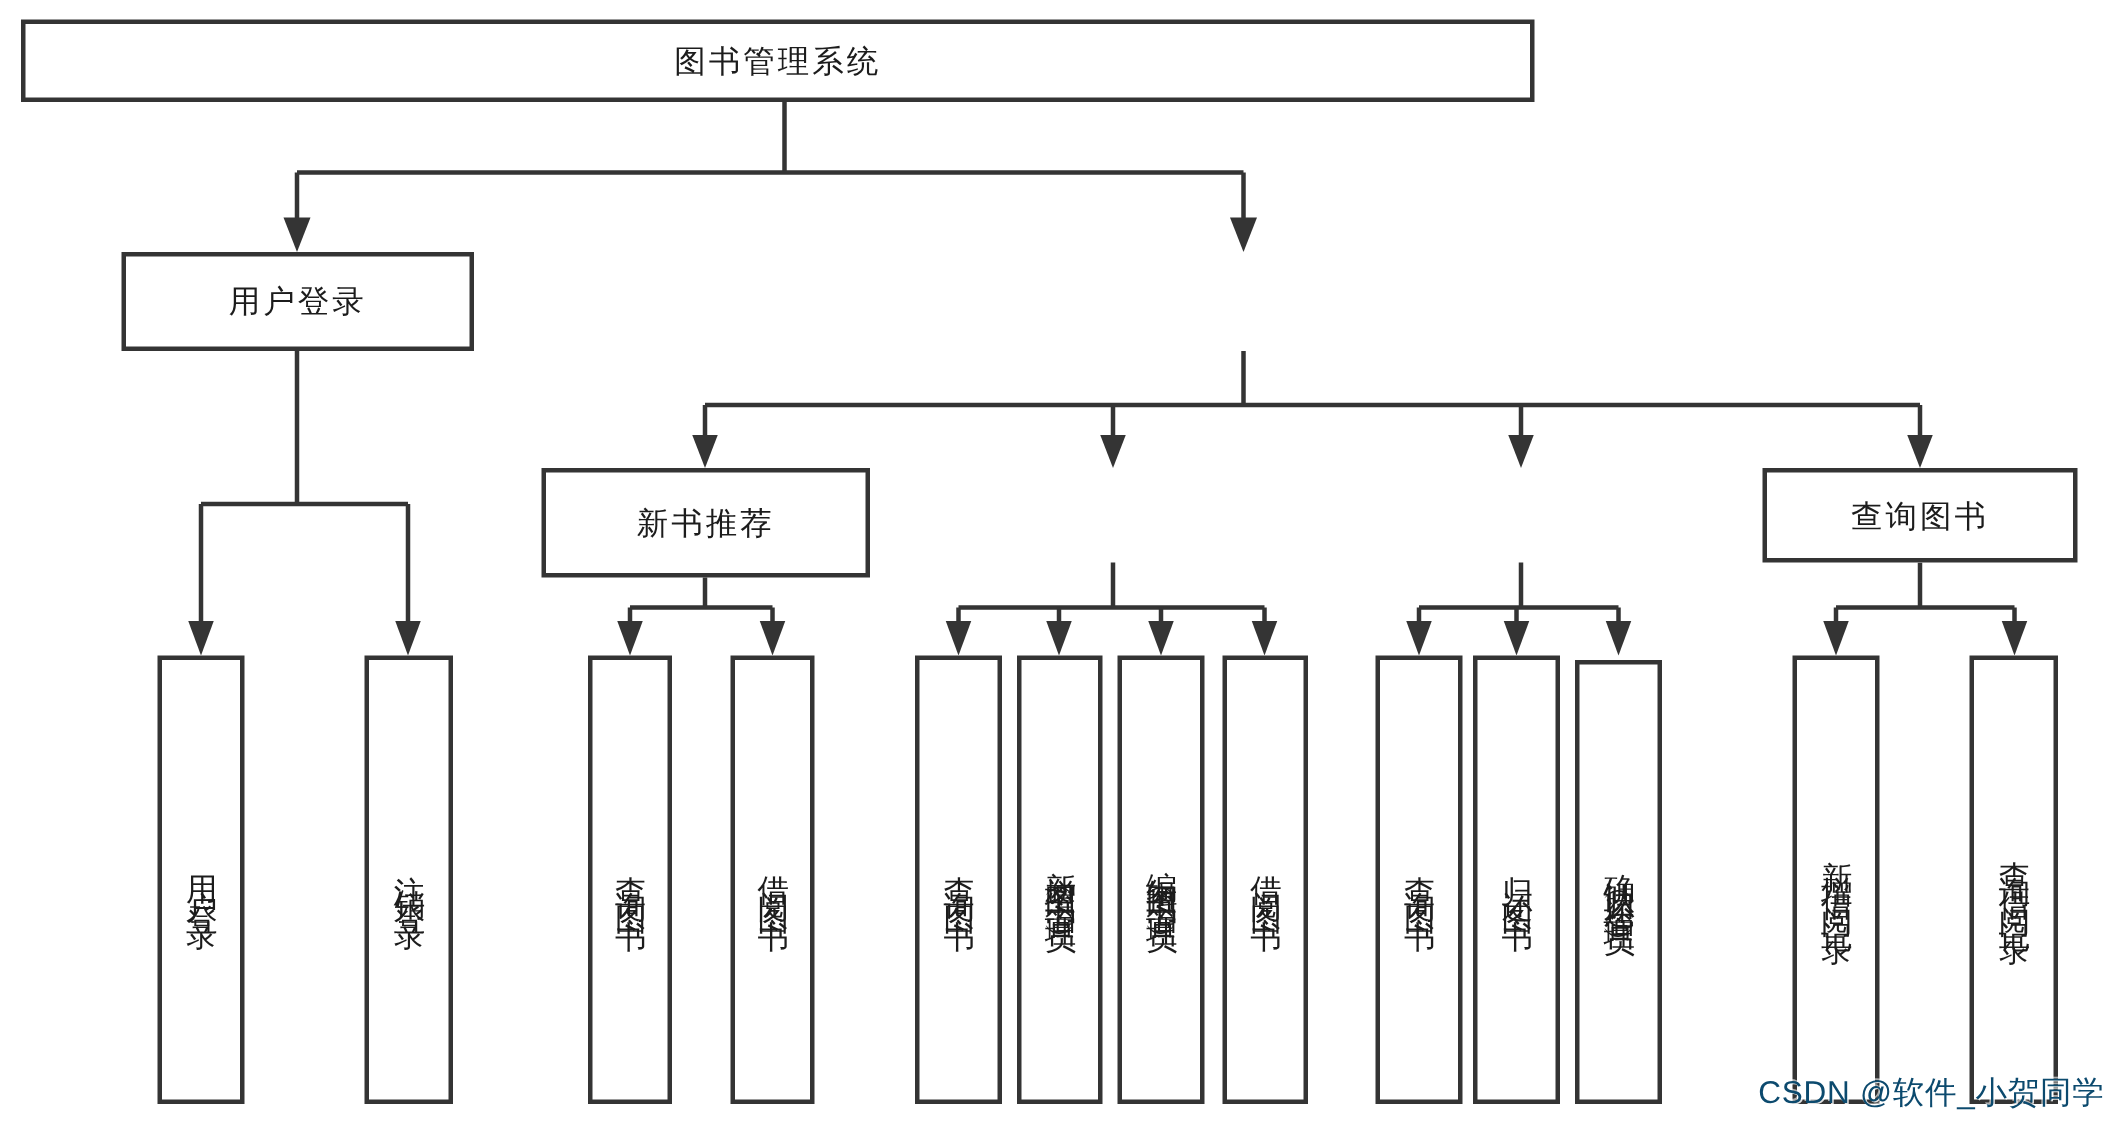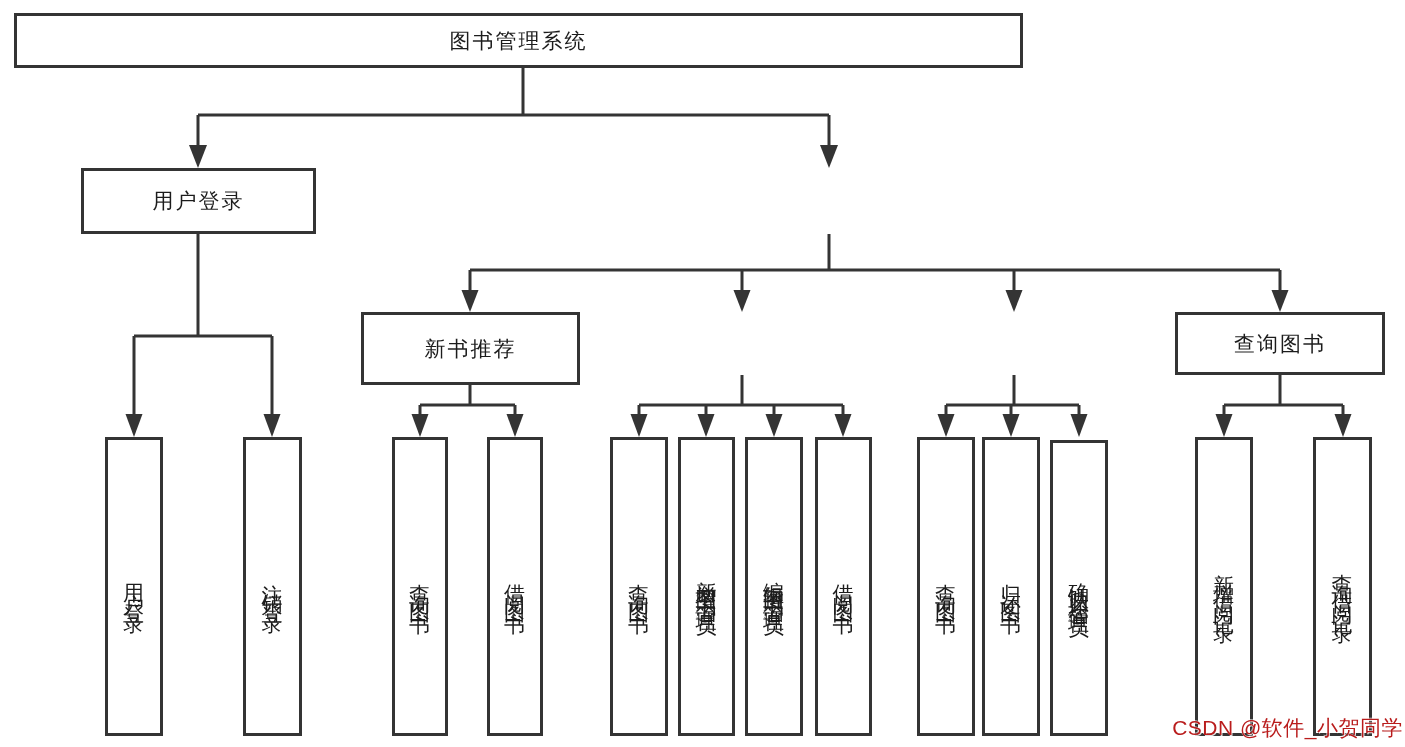--- a/index.html
+++ b/index.html
@@ -40,21 +40,21 @@
   .leaf.long span{
     letter-spacing:5px;
   }
   .watermark{
     position:absolute;
     right:2px;
     bottom:5px;
     z-index:5;
     font-size:21px;
     letter-spacing:0.5px;
-    color:#b91c1c;
+    color:#0c4a6e;
     text-shadow:1px 1px 0 rgba(255,255,255,.85), -1px -1px 0 rgba(255,255,255,.6);
     white-space:nowrap;
   }
 </style>
 </head>
 <body>
 
 <div class="stage">
 
   <svg class="wires" width="1405" height="747" viewBox="0 0 1405 747">

